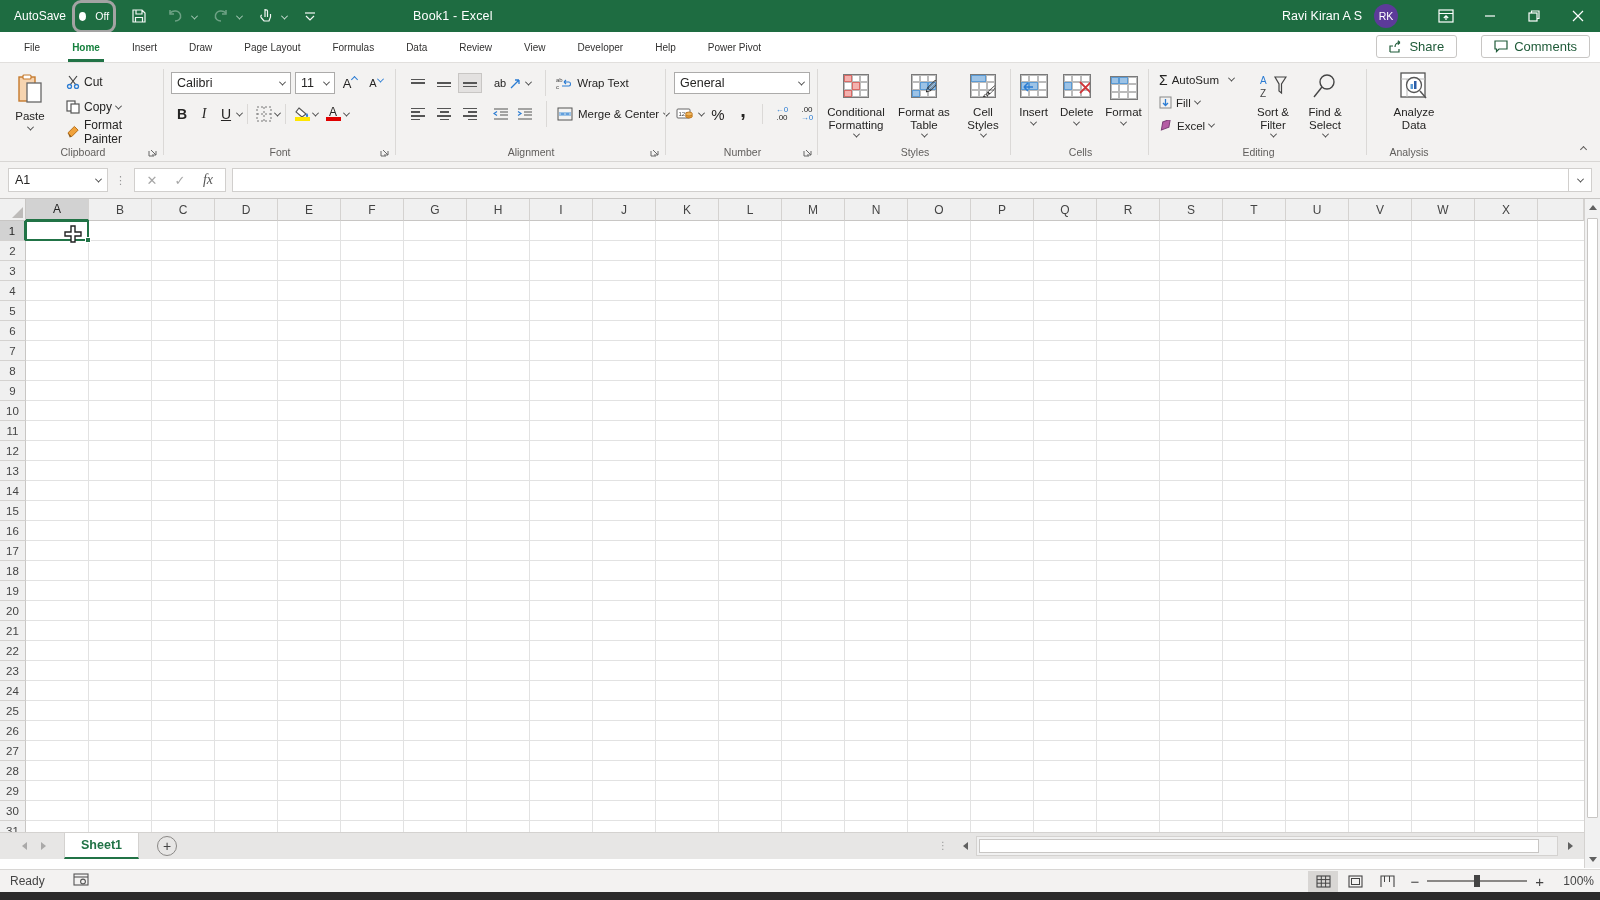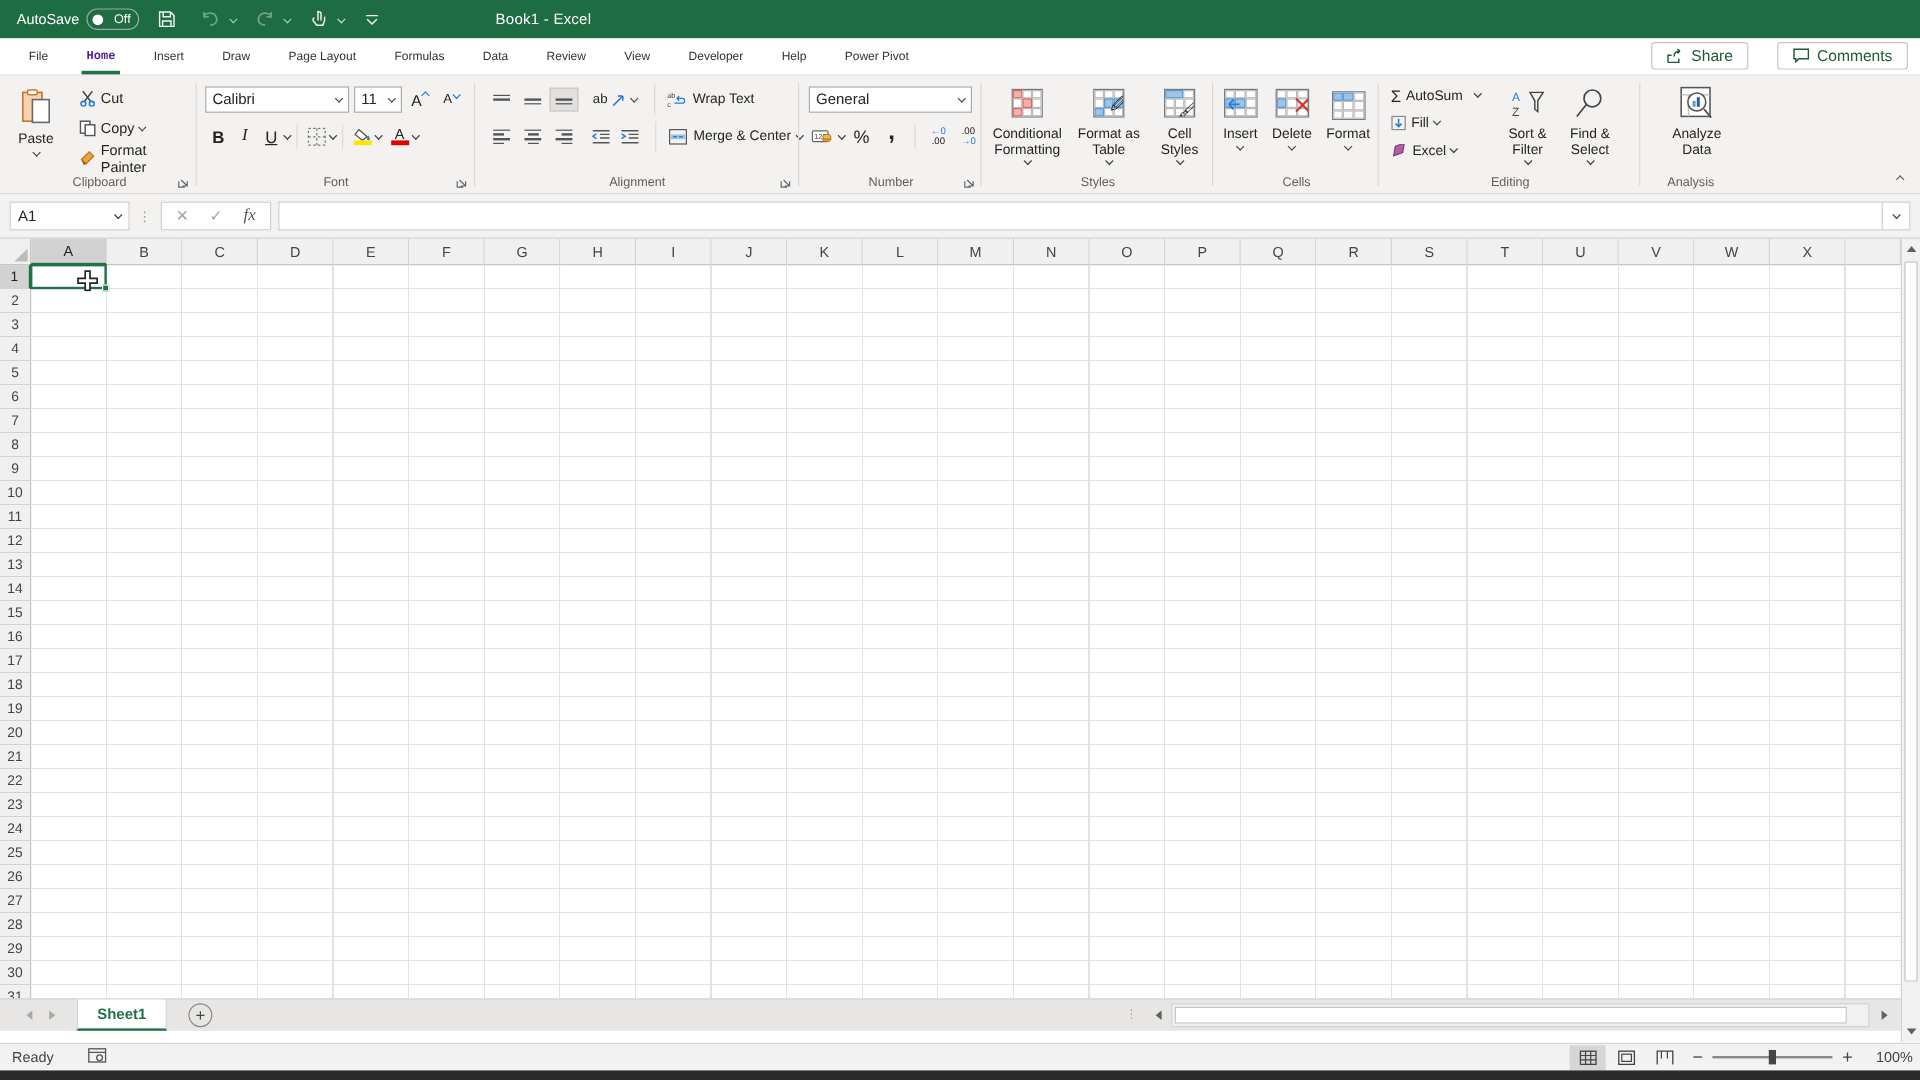--- a/index.html
+++ b/index.html
@@ -3,40 +3,40 @@
 <meta charset="utf-8">
 <style>
   * { margin:0; padding:0; box-sizing:border-box; }
   html,body { width:1600px; height:900px; overflow:hidden; font-family:"Liberation Sans","DejaVu Sans",sans-serif; }
   body { position:relative; background:#fff; font-size:12px; color:#252423; }
 
   
   .titlebar { position:absolute; left:0; top:0; width:1600px; height:32px; background:#1E6C41; display:flex; align-items:center; color:#fff; }
   .tb-left { display:flex; align-items:center; gap:10px; padding-left:14px; }
   .autosave { display:flex; align-items:center; gap:6px; font-size:12px; }
-  .as-pill { width:44px; height:18px; border:1px solid #a3a3a3; border-radius:9px; display:flex; align-items:center; padding:0 4px; gap:9px; cursor:pointer; }
+  .as-pill { width:44px; height:33px; border:3px solid #a3a3a3; border-radius:9px; display:flex; align-items:center; padding:0 4px; gap:9px; cursor:pointer; }
   .as-dot { width:9px; height:9px; background:#fff; border-radius:50%; }
   .as-off { font-size:10.5px; }
   .qat-btn { width:26px; height:26px; display:flex; align-items:center; justify-content:center; opacity:.95; }
   .qat-btn.dim { opacity:.45; }
   .qat-chev { margin-left:-6px; opacity:.8; }
   .tb-title { position:absolute; left:413px; top:0; height:32px; display:flex; align-items:center; font-size:12.5px; letter-spacing:.2px; }
   .searchbox { position:absolute; left:613px; top:5px; width:360px; height:22px; background:#B7D3C3; border-radius:2px; display:flex; align-items:center; padding-left:68px; gap:10px; color:#222; cursor:text; }
   .searchbox input { border:none; background:transparent; outline:none; font-size:12.5px; color:#222; width:220px; font-family:inherit; }
   .searchbox input::placeholder { color:#2b2b2b; opacity:1; }
   .tb-right { position:absolute; right:0; top:0; height:32px; display:flex; align-items:center; }
   .tb-user { font-size:12.5px; margin-right:12px; }
   .tb-avatar { width:24px; height:24px; border-radius:50%; background:#5C3B99; color:#fff; font-size:10.5px; display:flex; align-items:center; justify-content:center; margin-right:26px; cursor:pointer; }
   .winbtn { width:44px; height:32px; display:flex; align-items:center; justify-content:center; cursor:pointer; }
 
   
   .tabrow { position:absolute; left:0; top:32px; width:1600px; height:31px; background:#fff; display:flex; align-items:stretch; border-bottom:1px solid #E1DFDD; }
   .rtabs { display:flex; padding-left:8px; }
   .rtab { padding:0 16px; display:flex; align-items:center; font-size:10px; color:#323130; cursor:pointer; position:relative; }
-  .rtab.active { color:#4c1d95; font-weight:bold;font-family:Liberation Mono, monospace; }
+  .rtab.active { color:#15803d; font-weight:bold; }
   .rtab.active::after { content:""; position:absolute; left:12px; right:12px; bottom:0; height:3px; background:#217346; }
   .tabrow-right { position:absolute; right:10px; top:3px; display:flex; gap:24px; }
   .pill-btn { display:flex; align-items:center; gap:6px; border:1px solid #C8C6C4; background:#fff; border-radius:3px; padding:3px 12px; font-size:13px; color:#1E5A38; cursor:pointer; }
 
   
   .ribbon { position:absolute; left:0; top:63px; width:1600px; height:99px; background:#F3F2F1; border-bottom:1px solid #D8D6D4; }
   .rgroup { position:absolute; top:0; height:98px; }
   .rg-label { position:absolute; bottom:3px; left:0; right:0; text-align:center; font-size:10.5px; color:#605E5C; }
   .rg-divider { position:absolute; top:6px; width:1px; height:86px; background:#DBD9D7; }
   .launcher { position:absolute; bottom:3px; right:2px; width:12px; height:12px; cursor:pointer; }
@@ -193,20 +193,46 @@
     </div>
     <span class="qat-chev"><span class="chv" style="border-color:#fff;"></span></span>
     <div class="qat-btn">
       <svg width="12" height="10" viewBox="0 0 12 10">
           <path d="M1 2 H11" stroke="#fff" stroke-width="1.2"></path>
           <path d="M2 5 L6 9 L10 5" fill="none" stroke="#fff" stroke-width="1.2"></path>
         </svg>
     </div>
   </div>
   <div class="tb-title">Book1  -  Excel</div>
+  <div class="tb-right">
+    <span class="tb-user">Ravi Kiran A S</span>
+    <span class="tb-avatar">RK</span>
+    <div class="winbtn">
+      <svg width="16" height="14" viewBox="0 0 16 14">
+          <rect x="1" y="1" width="14" height="12" fill="none" stroke="#fff" stroke-width="1.2"></rect>
+          <path d="M1 4.5 H15 M8 7 L8 11 M5.8 9 L8 6.8 L10.2 9" fill="none" stroke="#fff" stroke-width="1.2"></path>
+        </svg>
+    </div>
+    <div class="winbtn">
+      <svg width="12" height="12" viewBox="0 0 12 12">
+          <path d="M1 6 H11" stroke="#fff" stroke-width="1.2"></path>
+        </svg>
+    </div>
+    <div class="winbtn">
+      <svg width="12" height="12" viewBox="0 0 12 12">
+          <rect x="1" y="3" width="8" height="8" fill="none" stroke="#fff" stroke-width="1.2"></rect>
+          <path d="M3.5 3 V1 H11 V8.5 H9" fill="none" stroke="#fff" stroke-width="1.2"></path>
+        </svg>
+    </div>
+    <div class="winbtn">
+      <svg width="12" height="12" viewBox="0 0 12 12">
+          <path d="M1 1 L11 11 M11 1 L1 11" stroke="#fff" stroke-width="1.2"></path>
+        </svg>
+    </div>
+  </div>
 </div>
 
 <div class="tabrow">
   <div class="rtabs">
       <div class="rtab">File</div>
       <div class="rtab active">Home</div>
       <div class="rtab">Insert</div>
       <div class="rtab">Draw</div>
       <div class="rtab">Page Layout</div>
       <div class="rtab">Formulas</div>

